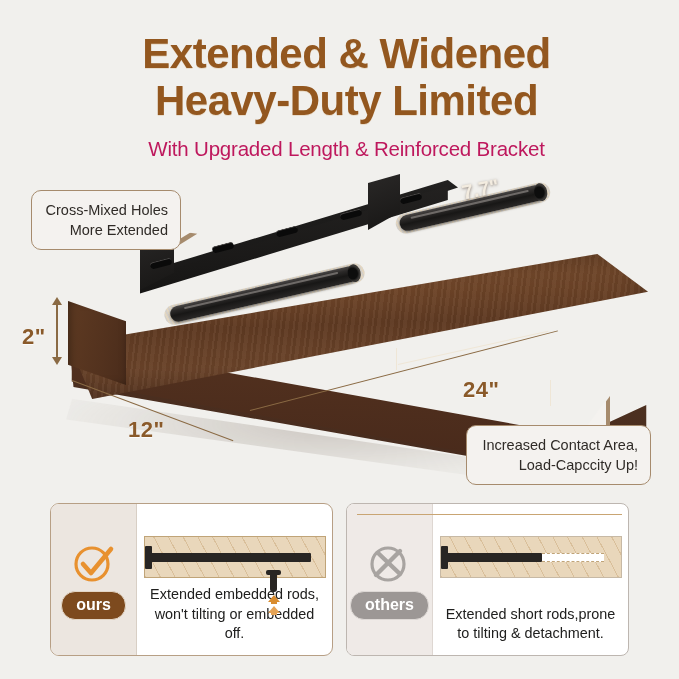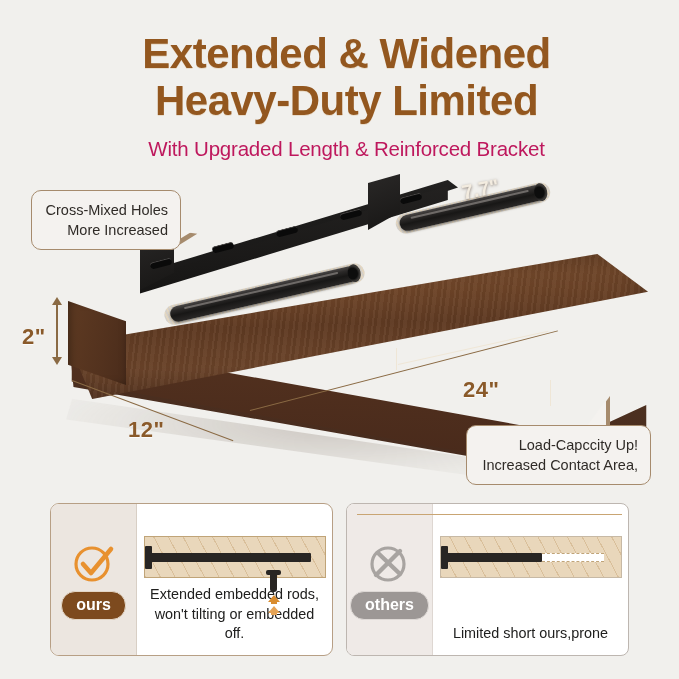--- a/index.html
+++ b/index.html
@@ -339,28 +339,28 @@
   <div class="dimline dl-12"></div>
   <div class="dim dim-12">12"</div>
 
   <div class="dimline dl-24"></div>
   <div class="dim dim-24">24"</div>
 
   <div class="tail tail-l"></div>
   <div class="tail tail-l-in"></div>
   <div class="bubble bubble-l">
     <div>Cross-Mixed Holes</div>
-    <div>More Increased</div>
+    <div>More Extended</div>
   </div>
 
   <div class="tail tail-r"></div>
   <div class="tail tail-r-in"></div>
   <div class="bubble bubble-r">
+    <div>Increased Contact Area,</div>
     <div>Load-Capccity Up!</div>
-    <div>Increased Contact Area,</div>
   </div>
 
   <div class="panels">
 
     <div class="panel left">
       <div class="p-side">
         <svg class="mark" viewBox="0 0 48 48">
           <circle cx="22" cy="25" r="16" fill="none" stroke="#e8912f" stroke-width="3.2"></circle>
           <path d="M13 25 L21 34 L41 10" fill="none" stroke="#e8912f" stroke-width="4.6" stroke-linecap="round" stroke-linejoin="round"></path>
         </svg>
@@ -395,19 +395,20 @@
       </div>
       <div class="p-main">
         <div class="topline"></div>
         <div class="woodblk">
           <div class="wb-body"></div>
           <div class="wb-plate"></div>
           <div class="wb-rod" style="left:7px; width:95px;"></div>
           <div class="wb-gap" style="left:102px; width:62px;"></div>
         </div>
         <div class="p-cap">
-          <div>Limited short ours,prone</div>
+          <div>Extended short rods,prone</div>
+          <div>to tilting &amp; detachment.</div>
         </div>
       </div>
     </div>
   </div>
 
 </div>
 
 </body></html>

